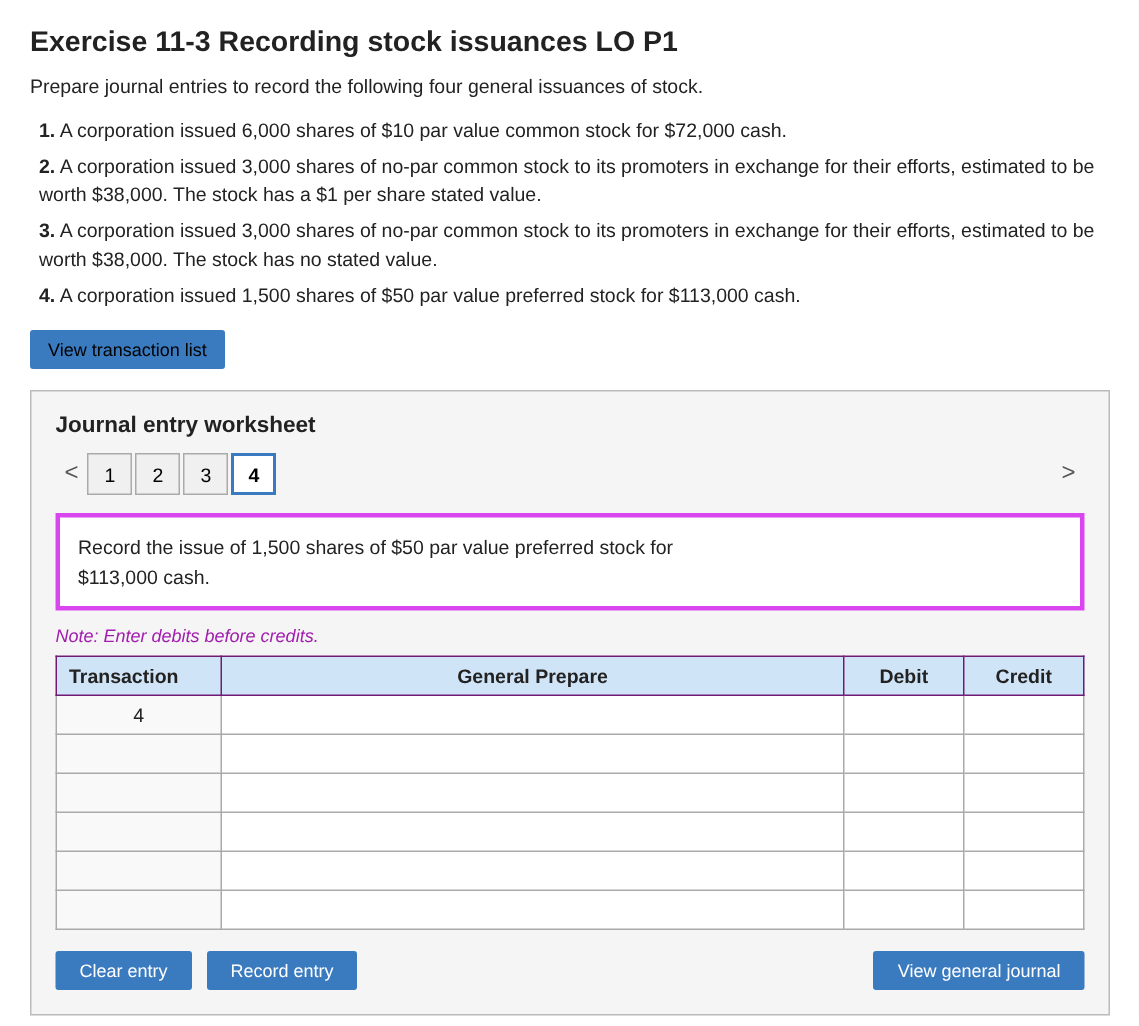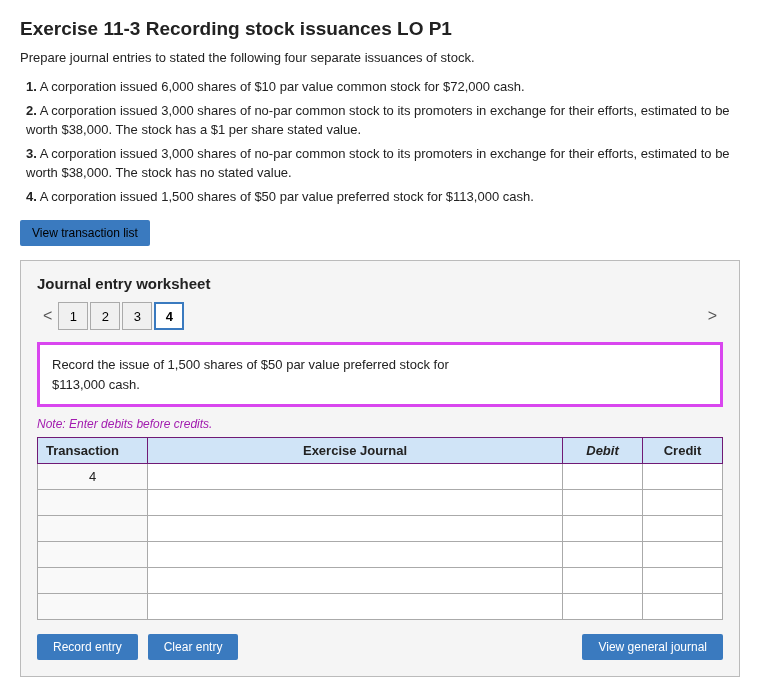--- a/index.html
+++ b/index.html
@@ -115,21 +115,20 @@
     .journal-table thead tr th.col-transaction {
       width: 110px;
       text-align: left;
       padding-left: 8px;
     }
     .journal-table thead tr th.col-journal {
       text-align: center;
     }
     .journal-table thead tr th.col-debit {
       width: 80px;
-      font-style: italic;
     }
     .journal-table thead tr th.col-credit {
       width: 80px;
     }
     .journal-table tbody tr td {
       border: 1px solid #aaa;
       height: 26px;
       padding: 2px 4px;
       font-size: 13px;
     }
@@ -166,21 +165,21 @@
   </style>
 </head>
 <body>
 
 
 
 
 <div class="page-title">Exercise 11-3 Recording stock issuances LO P1</div>
 
 
-<div class="instructions">Prepare journal entries to stated the following four separate issuances of stock.</div>
+<div class="instructions">Prepare journal entries to record the following four general issuances of stock.</div>
 
 
 <div class="numbered-list">
   <p>
     <span class="num">1.</span>
     <span>A corporation issued 6,000 shares of $10 par value common stock for $72,000 cash.</span>
   </p>
   <p>
     <span class="num">2.</span>
     <span>A corporation issued 3,000 shares of no-par common stock to its promoters in exchange for their efforts, estimated to be worth $38,000. The stock has a $1 per share stated value.</span>
@@ -215,21 +214,21 @@
   <div class="description-box">
     <span>Record the issue of 1,500 shares of $50 par value preferred stock for<br>$113,000 cash.</span>
   </div>
 
   <div class="note-text">Note: Enter debits before credits.</div>
 
   <table class="journal-table">
     <thead>
       <tr>
         <th class="col-transaction">Transaction</th>
-        <th class="col-journal">Exercise Journal</th>
+        <th class="col-journal">General Prepare</th>
         <th class="col-debit">Debit</th>
         <th class="col-credit">Credit</th>
       </tr>
     </thead>
     <tbody>
       <tr>
         <td class="col-transaction">4</td>
         <td><input type="text" style=""></td>
         <td><input type="text" style=""></td>
         <td><input type="text" style=""></td>
@@ -261,21 +260,21 @@
       <tr>
         <td class="col-transaction"></td>
         <td><input type="text" style=""></td>
         <td><input type="text" style=""></td>
         <td><input type="text" style=""></td>
       </tr>
     </tbody>
   </table>
 
   <div class="action-buttons">
+    <button class="btn-action">Clear entry</button>
     <button class="btn-action">Record entry</button>
-    <button class="btn-action">Clear entry</button>
     <span class="spacer"></span>
     <button class="btn-action right">View general journal</button>
   </div>
 </div>
 
 
 
 
 </body></html>

